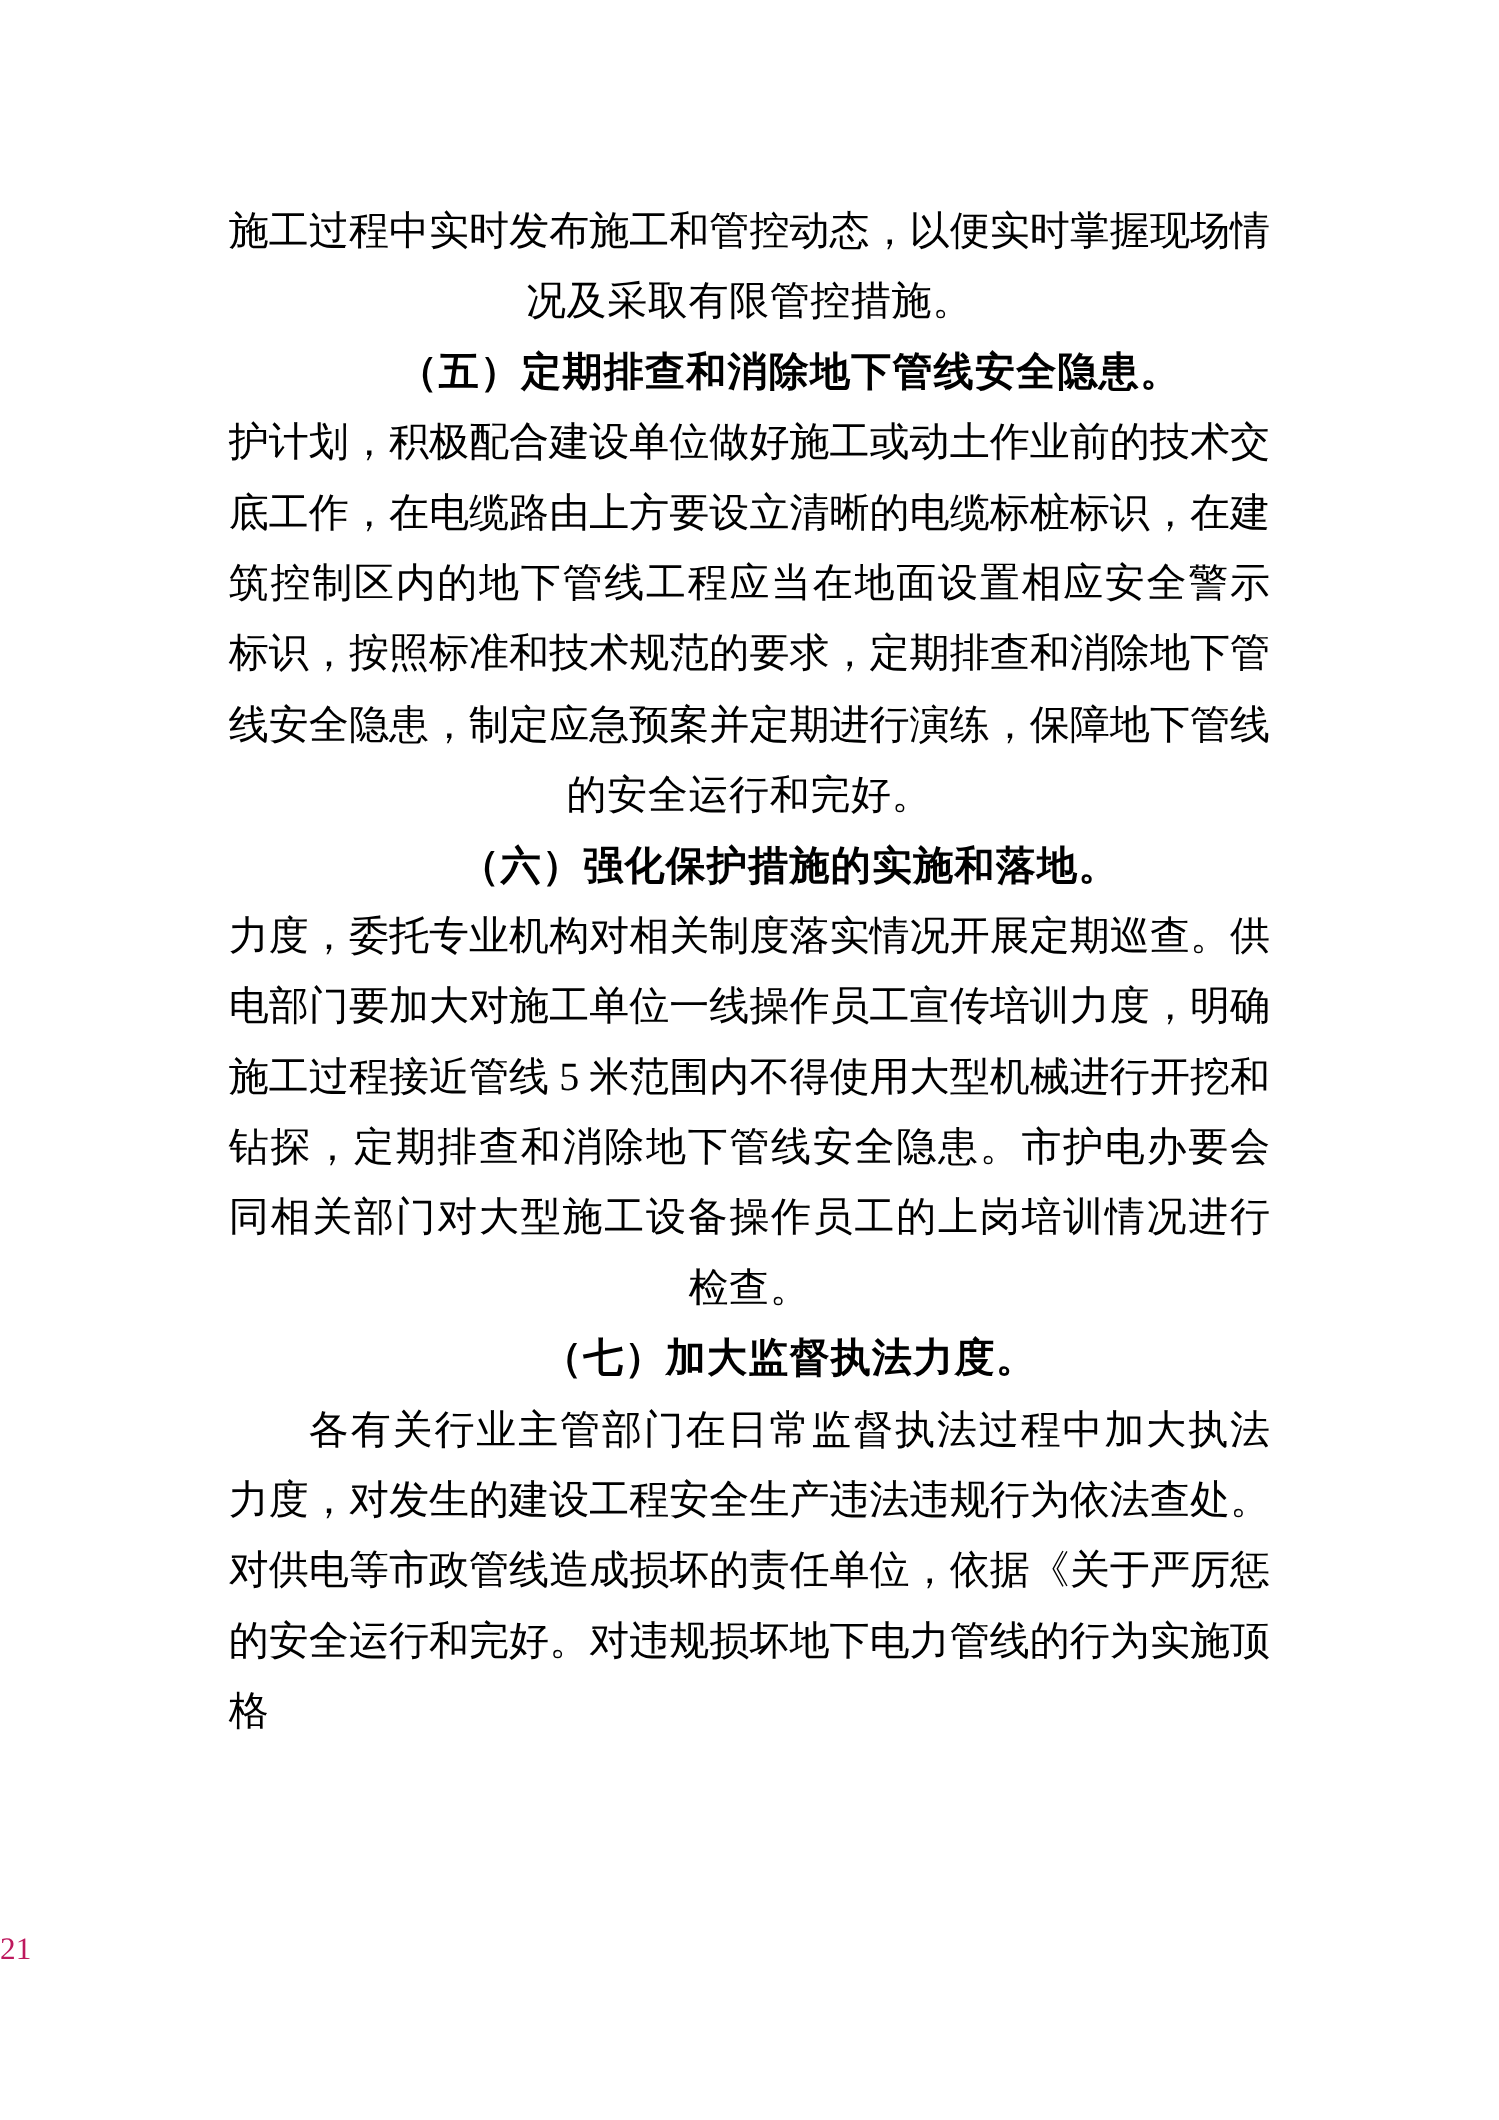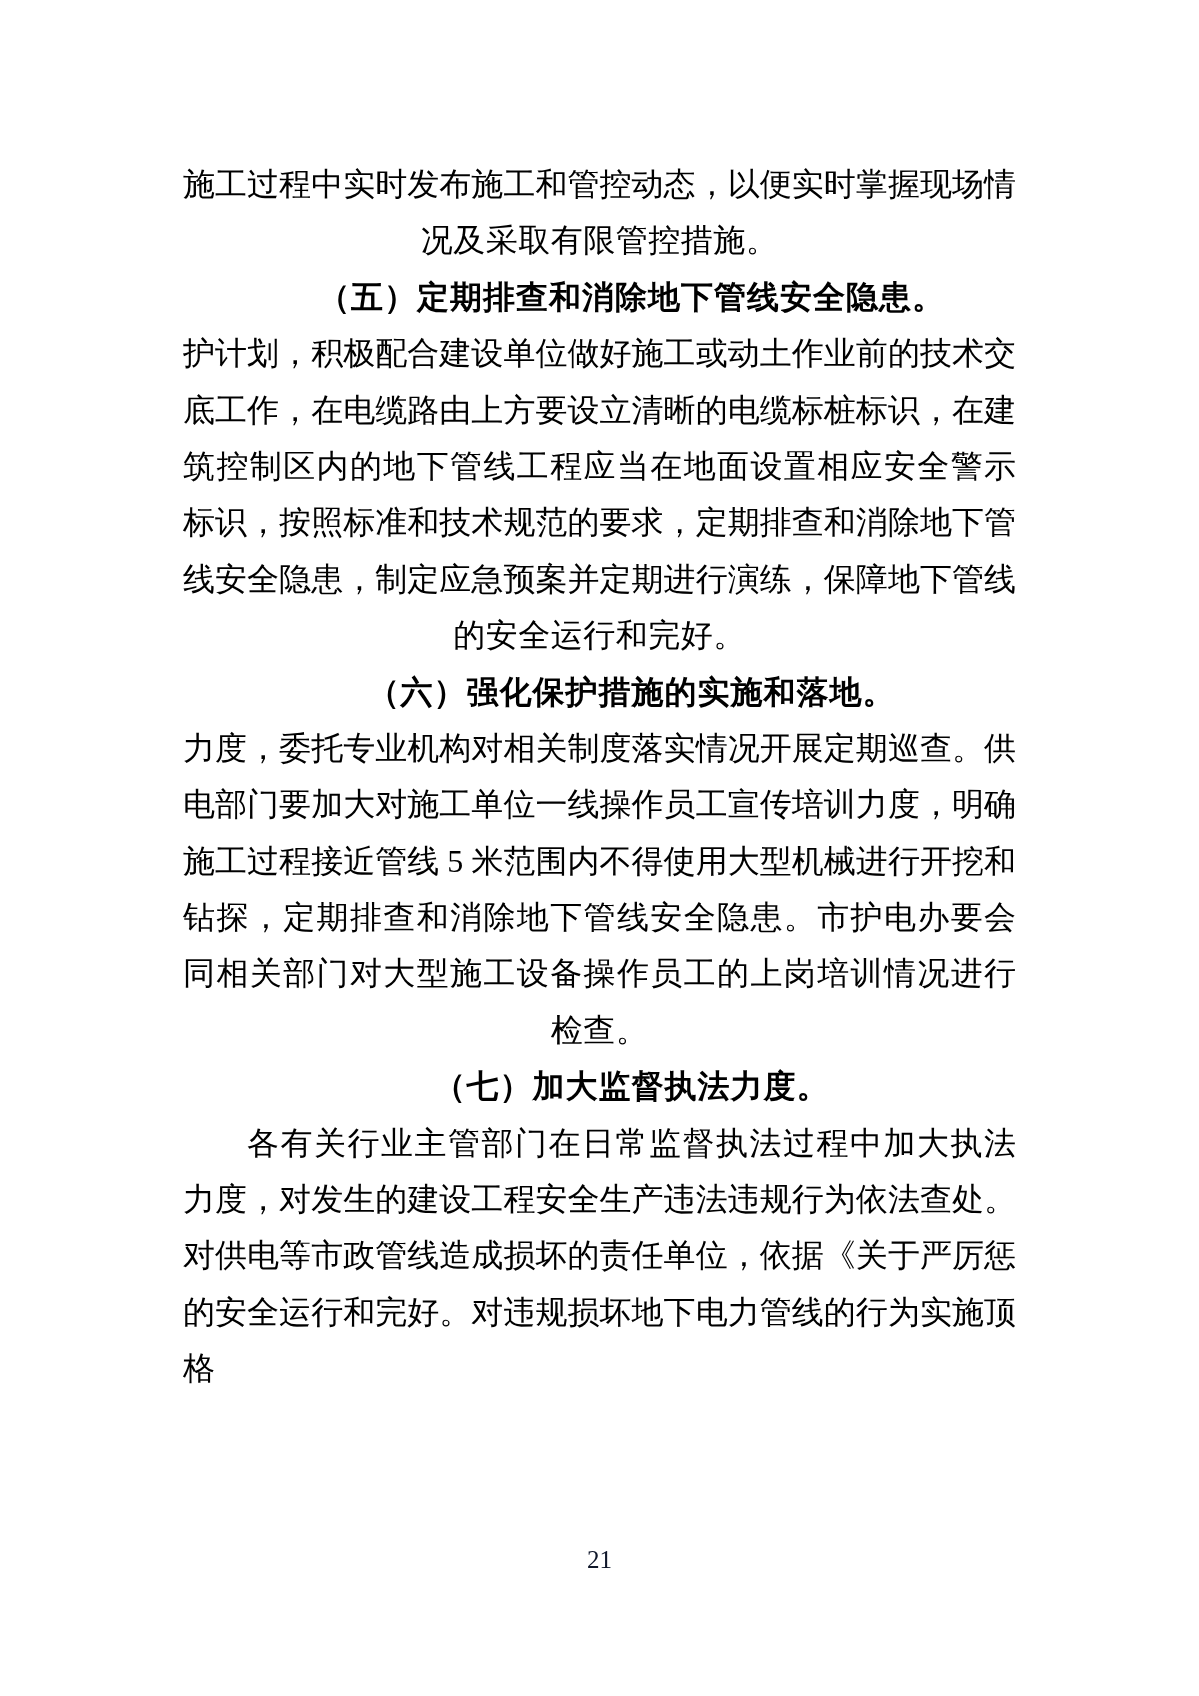--- a/index.html
+++ b/index.html
@@ -45,25 +45,25 @@
   .line.heading {
     font-weight: 700;
     font-family: "Liberation Sans", "DejaVu Sans", sans-serif;
     letter-spacing: 1px;
   }
   .page-number {
     position: absolute;
     top: 1544px;
     left: 0;
     width: 1199px;
-    text-align: center;
+    text-align: left;
     font-size: 25px;
     line-height: 32px;
     font-family: "Liberation Serif", "DejaVu Serif", serif;
-    color: #0f172a;
+    color: #be185d;
   }
 </style>
 </head>
 <body>
 
 <div class="page">
   <div class="doc" id="doc-body">
       <div class="line justify">施工过程中实时发布施工和管控动态，以便实时掌握现场情</div>
       <div class="line">况及采取有限管控措施。</div>
       <div class="line heading indent">（五）定期排查和消除地下管线安全隐患。</div>

